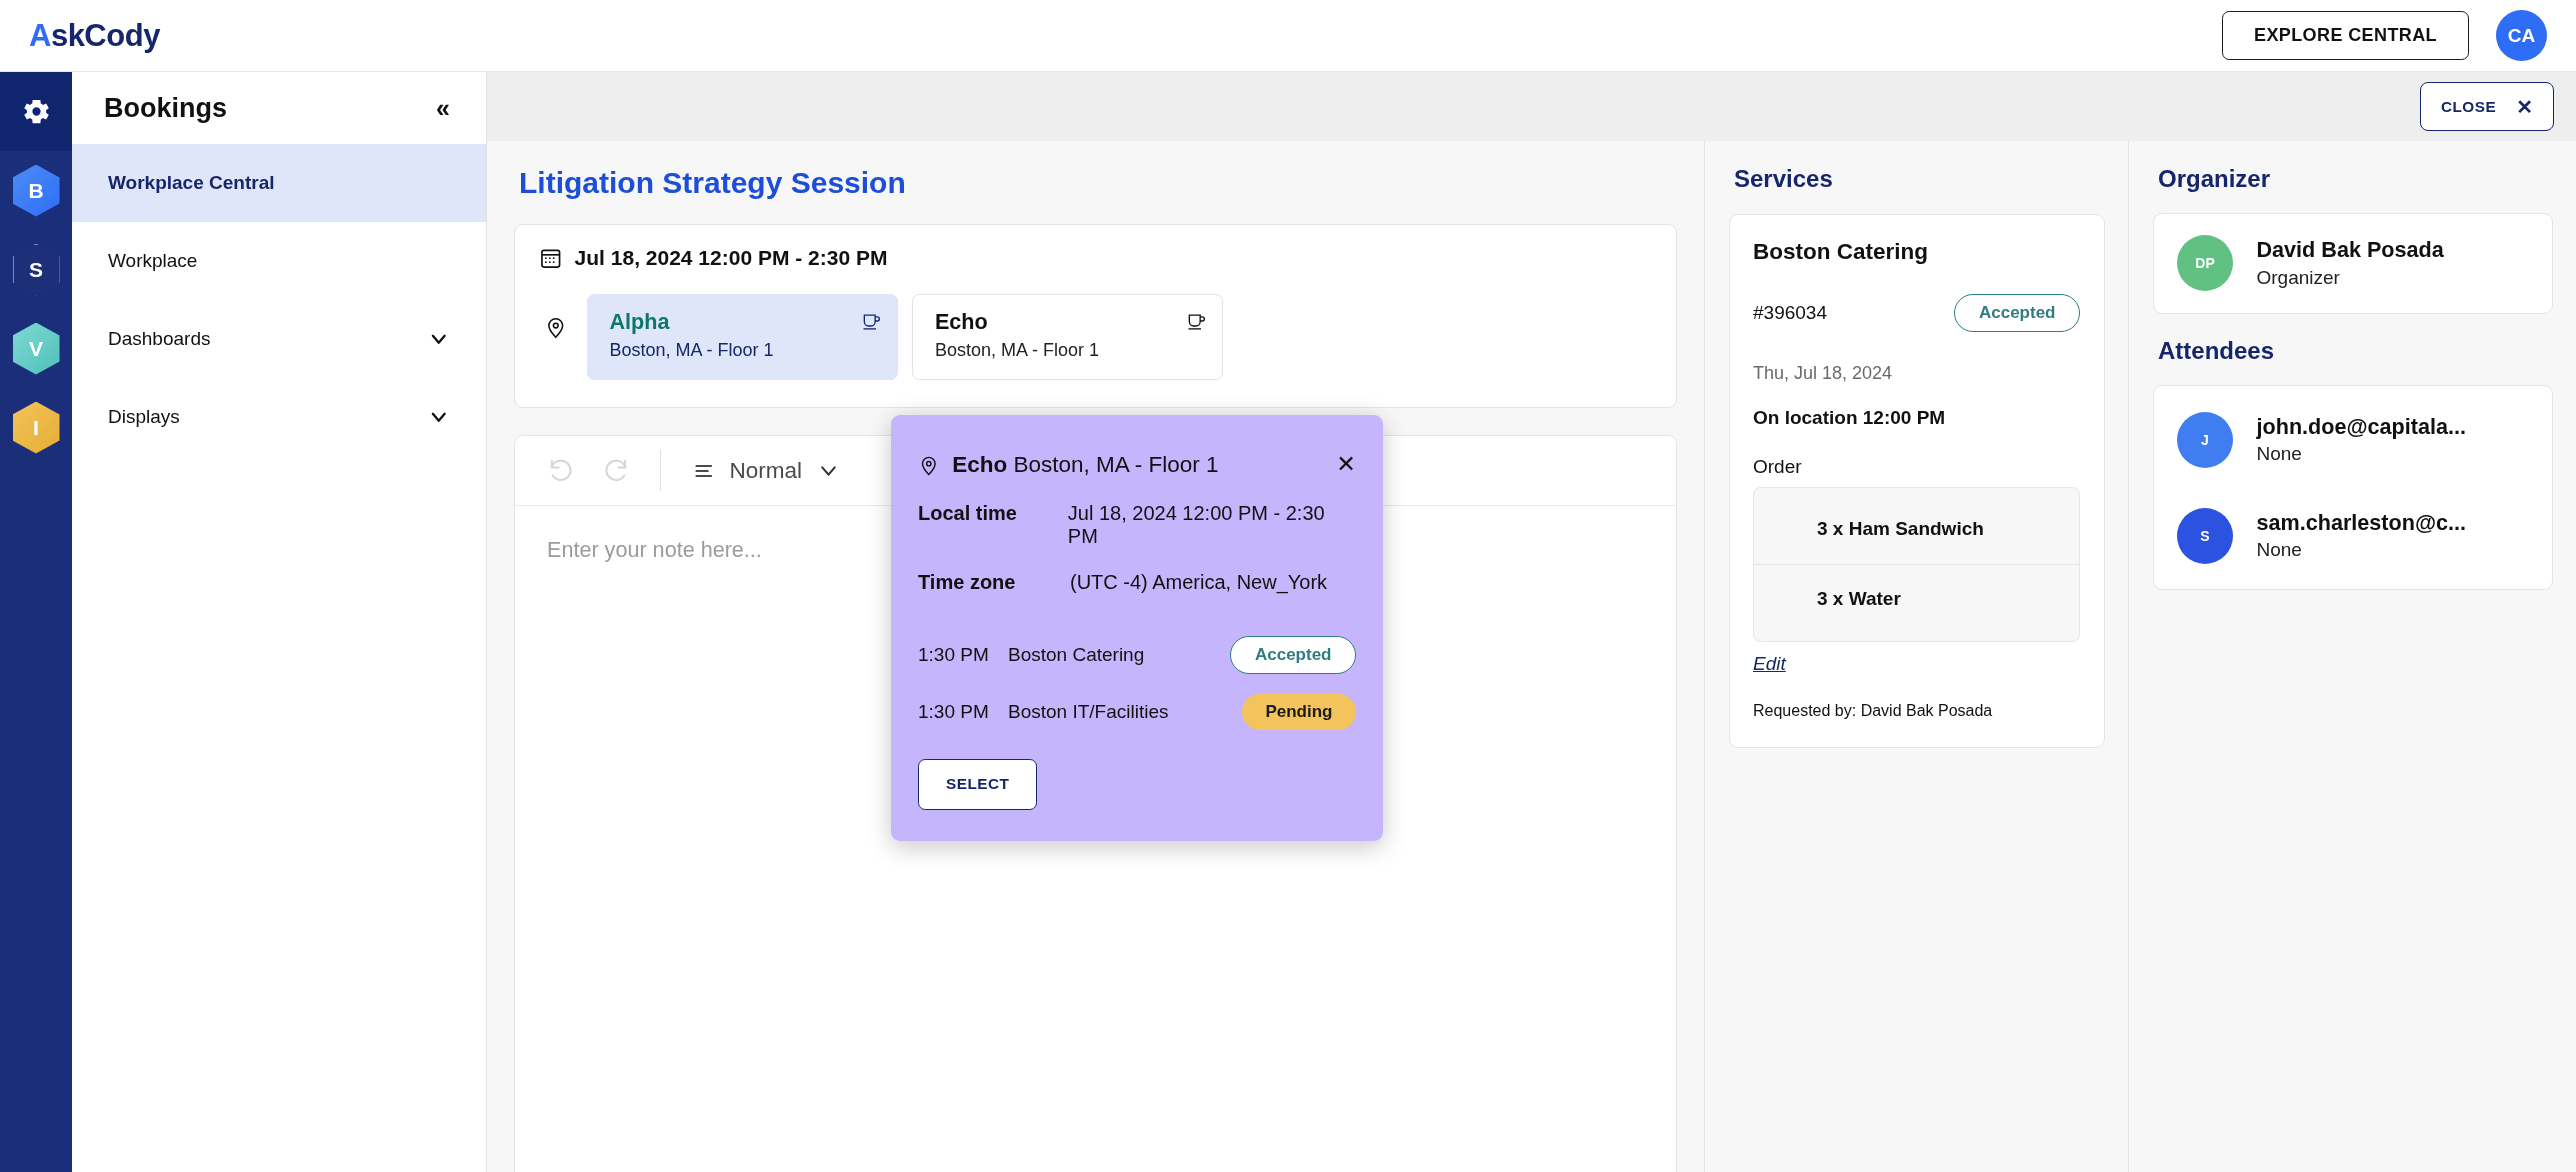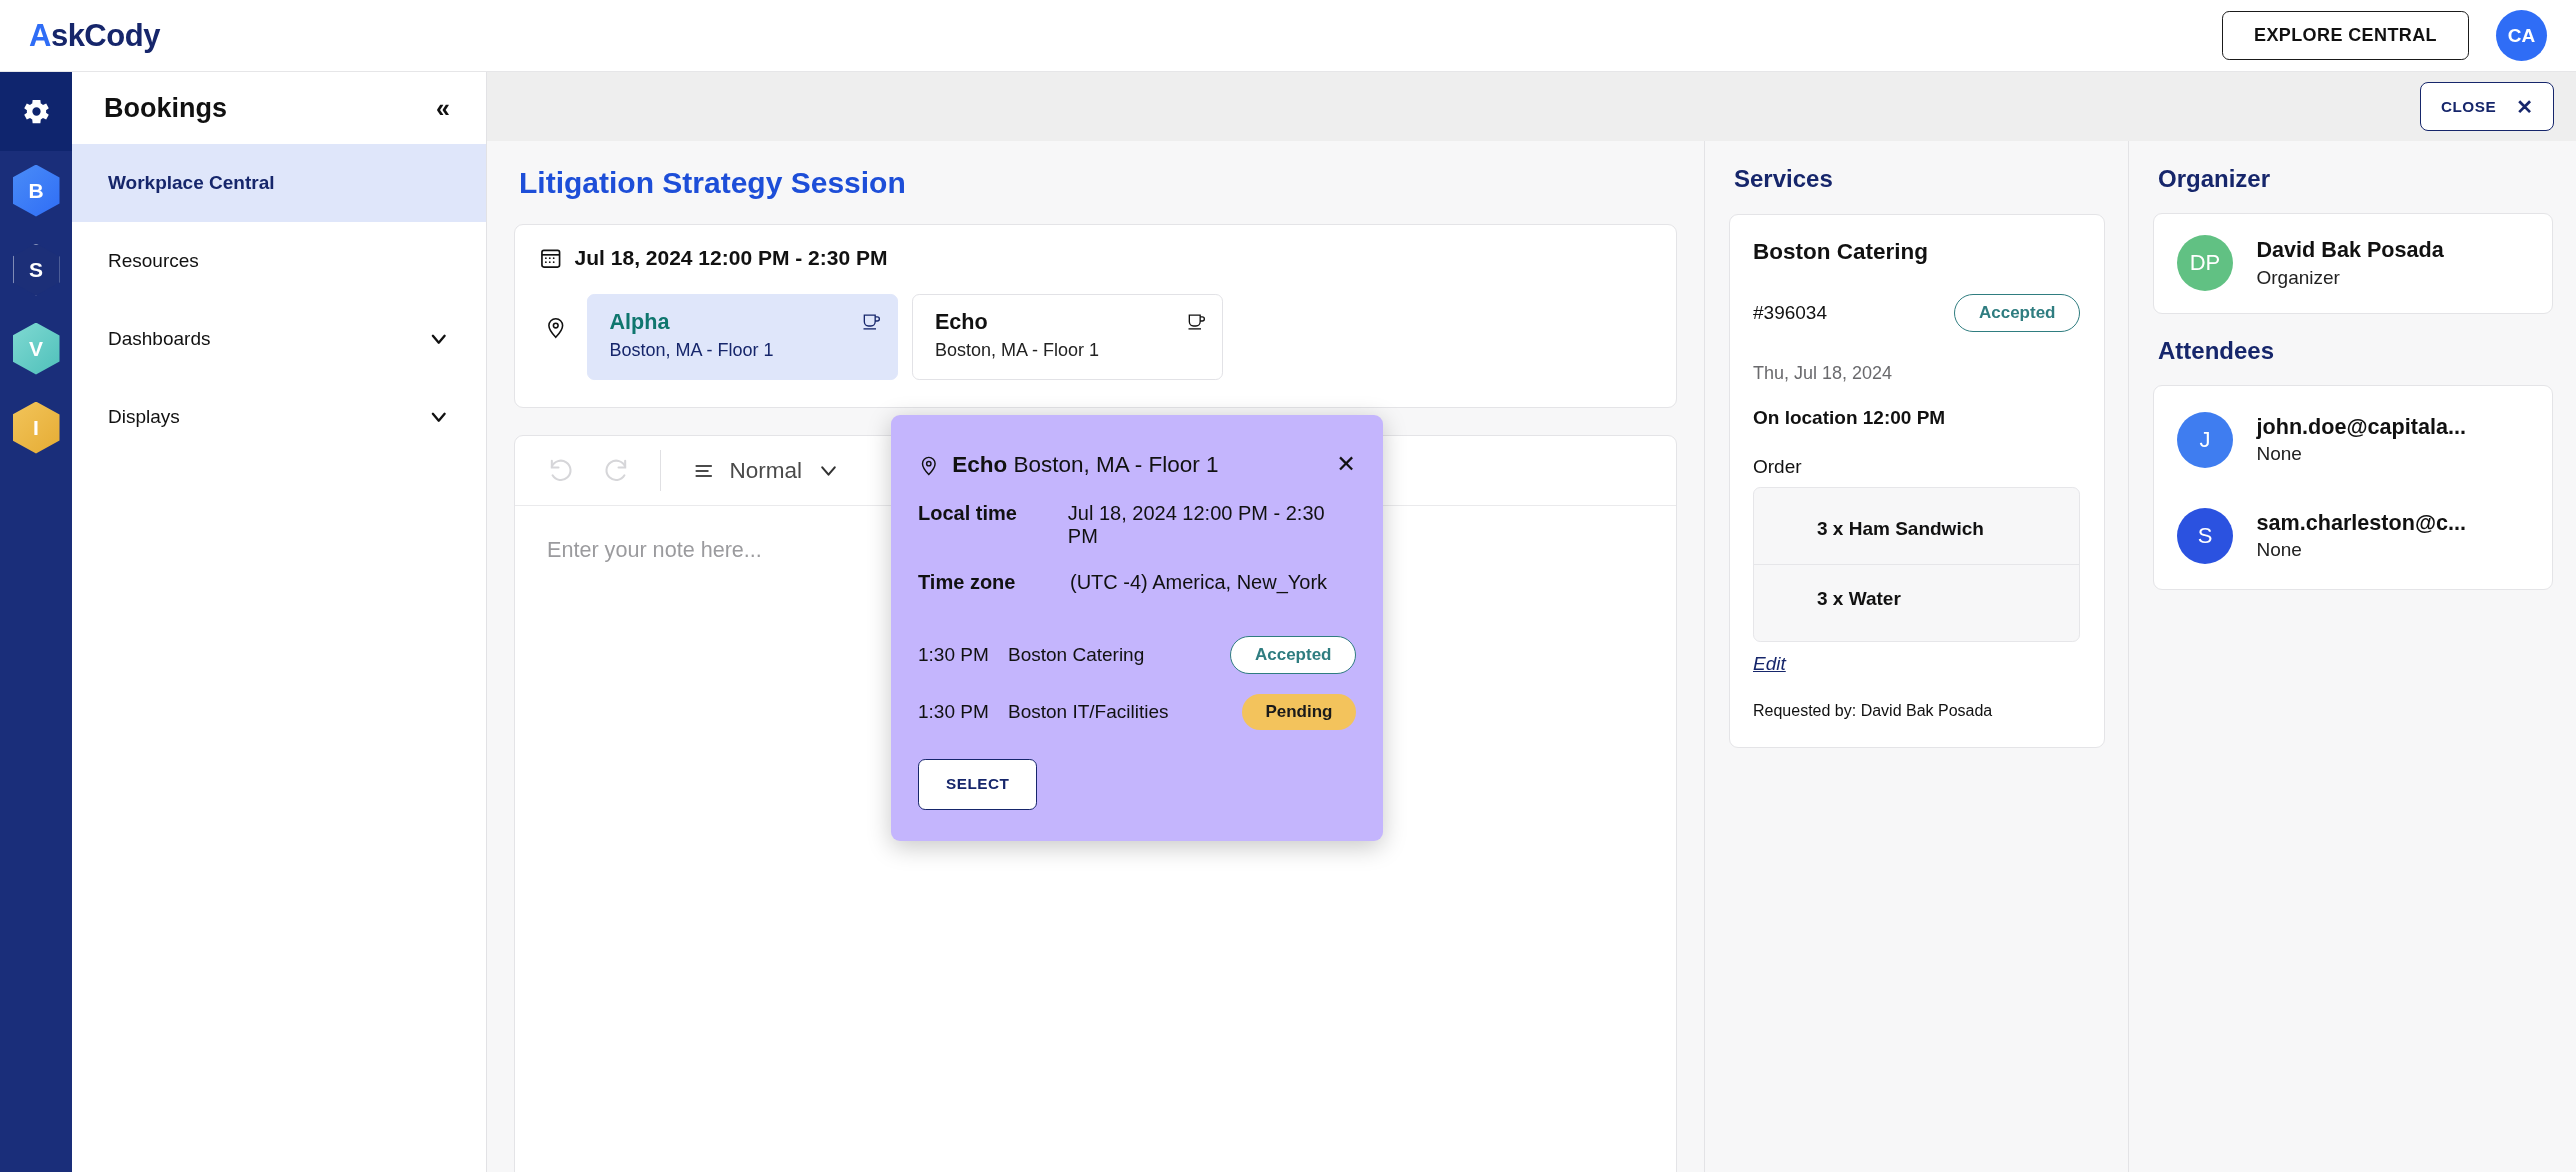--- a/index.html
+++ b/index.html
@@ -178,21 +178,21 @@
   .req-by { font-size: 16px; color: #111; margin-top: 27px; }
 
   .card-person {
     margin: 20px 23.5px 0 23.5px; padding: 21.6px 23.5px; display: flex; align-items: center; gap: 23.5px;
   }
   .card-attendees { margin: 20px 23.5px 0 23.5px; padding: 5.4px 23.5px; }
   .att-row { display: flex; align-items: center; gap: 23.5px; padding: 20px 0; }
   .pav {
     width: 56px; height: 56px; border-radius: 50%; flex: 0 0 56px;
     display: flex; align-items: center; justify-content: center;
-    color: #fff; font-size: 22px; font-weight: 400;
+    color: #fff; font-size: 14px; font-weight: 700;
   }
   .pname { font-size: 21.6px; font-weight: 700; color: #111; white-space: nowrap; }
   .prole { font-size: 19px; color: #222; margin-top: 3.6px; }
 
   
   .modal {
     position: absolute; left: 891px; top: 415px; width: 492px;
     background: #c4b5fd; border-radius: 9px;
     box-shadow: 0 5.4px 25px rgba(0,0,0,0.22); z-index: 40;
     padding: 37px 27px 31px 27px;
@@ -264,21 +264,21 @@
 
   <div class="nav">
     <div class="nav-header">
       <div class="nav-title">Bookings</div>
       <div class="collapse-icon">«</div>
     </div>
     <div class="nav-item active">
       <span>Workplace Central</span>
     </div>
     <div class="nav-item">
-      <span>Resources</span>
+      <span>Workplace</span>
     </div>
     <div class="nav-item">
       <span>Dashboards</span>
       <span class="ico">
           <svg width="23.5" height="23.5" viewBox="0 0 24 24" fill="none" stroke="#111" stroke-width="2.4" stroke-linecap="round" stroke-linejoin="round">
             <polyline points="6 9 12 16 18 9"></polyline>
           </svg>
         </span>
     </div>
     <div class="nav-item">

